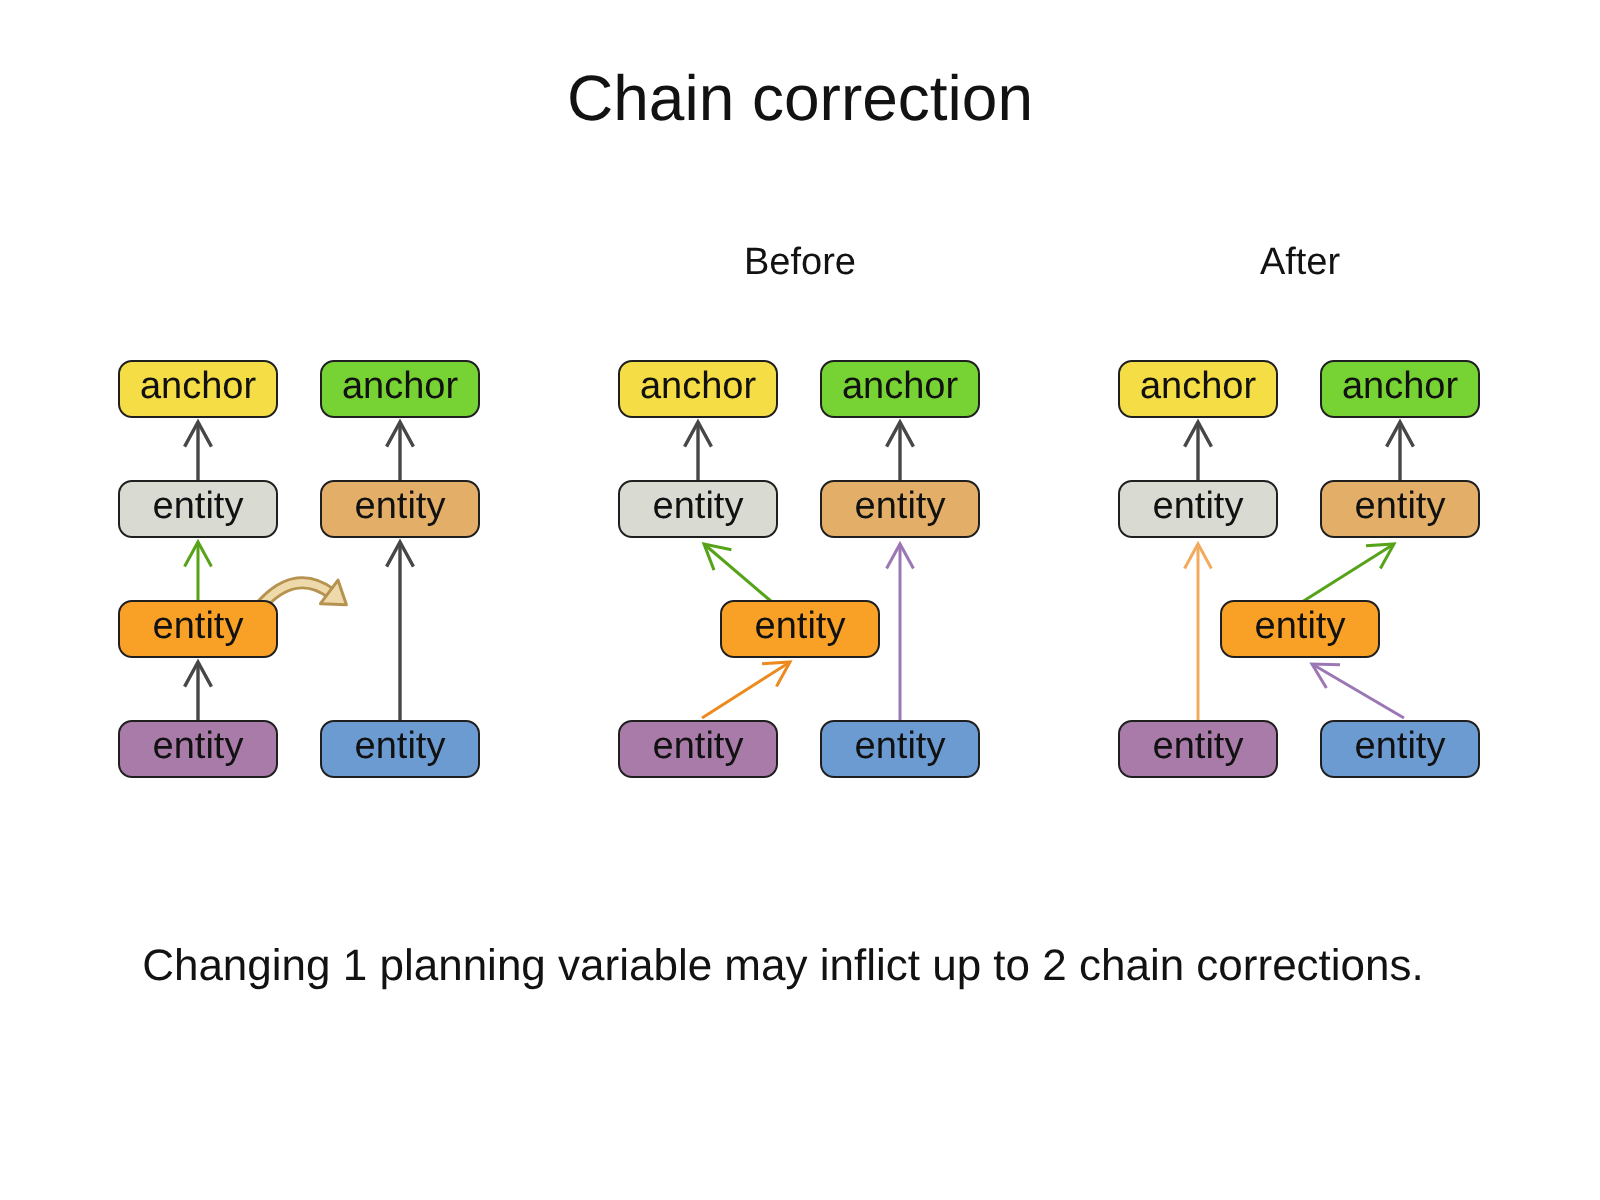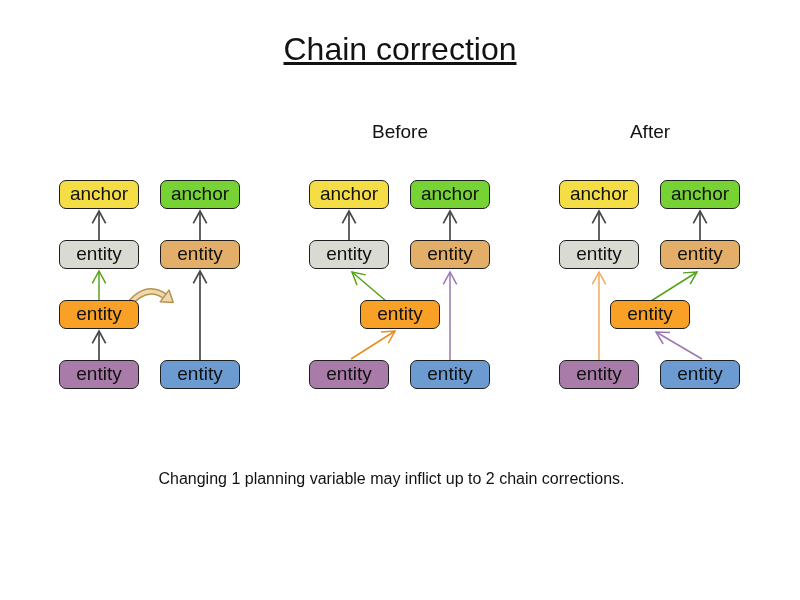--- a/index.html
+++ b/index.html
@@ -2,31 +2,31 @@
 <html><head>
 <meta charset="utf-8">
 <style>
   html,body{margin:0;padding:0;background:#ffffff;}
   #canvas{
     position:relative;width:800px;height:600px;background:#ffffff;overflow:hidden;
     font-family:"Liberation Sans", sans-serif;color:#111;
   }
   .title{
     position:absolute;top:31px;left:0;width:800px;text-align:center;
-    font-size:32px;font-weight:400;letter-spacing:0px;color:#121212;text-decoration:underline;
+    font-size:32px;font-weight:400;letter-spacing:0px;color:#121212;
   }
   .group-label{
     position:absolute;top:121px;width:200px;text-align:center;
     font-size:19px;color:#121212;
   }
   #before-label{left:300px;}
   #after-label{left:550px;}
   .caption{
     position:absolute;top:470px;left:0;width:783px;text-align:center;
-    font-size:16px;color:#121212;
+    font-size:22px;color:#121212;
   }
   #arrow-layer{position:absolute;left:0;top:0;}
   .node{
     position:absolute;width:80px;height:29px;box-sizing:border-box;
     border:1.6px solid #1f1f1f;border-radius:7px;
     text-align:center;line-height:26px;font-size:19px;color:#111;
   }
 </style>
 </head>
 <body>

